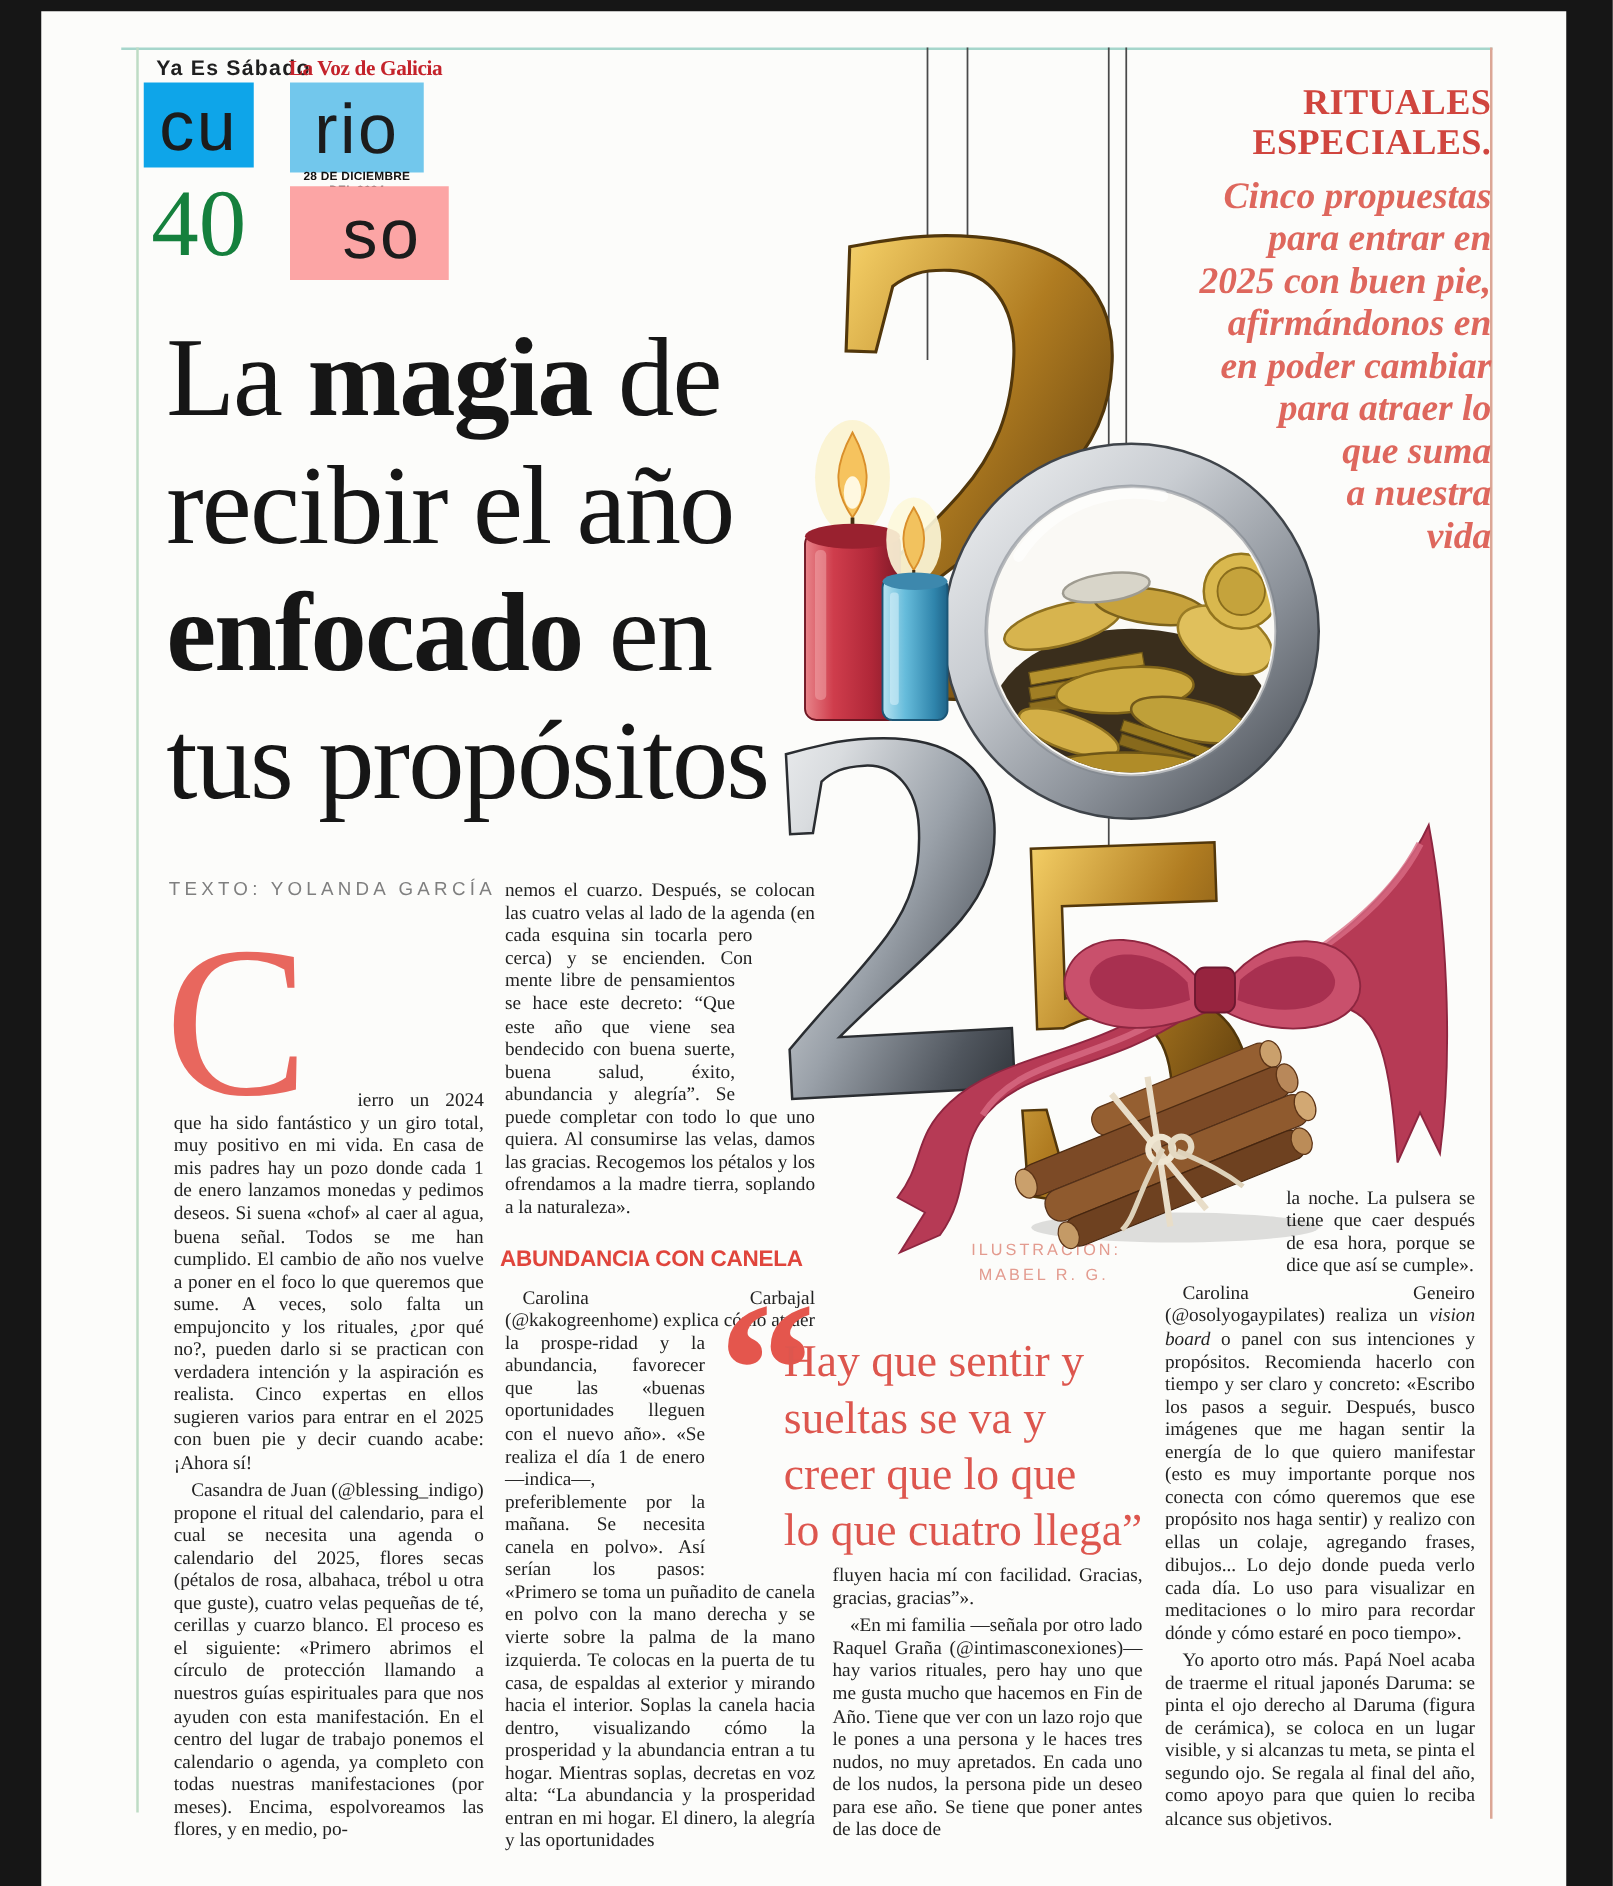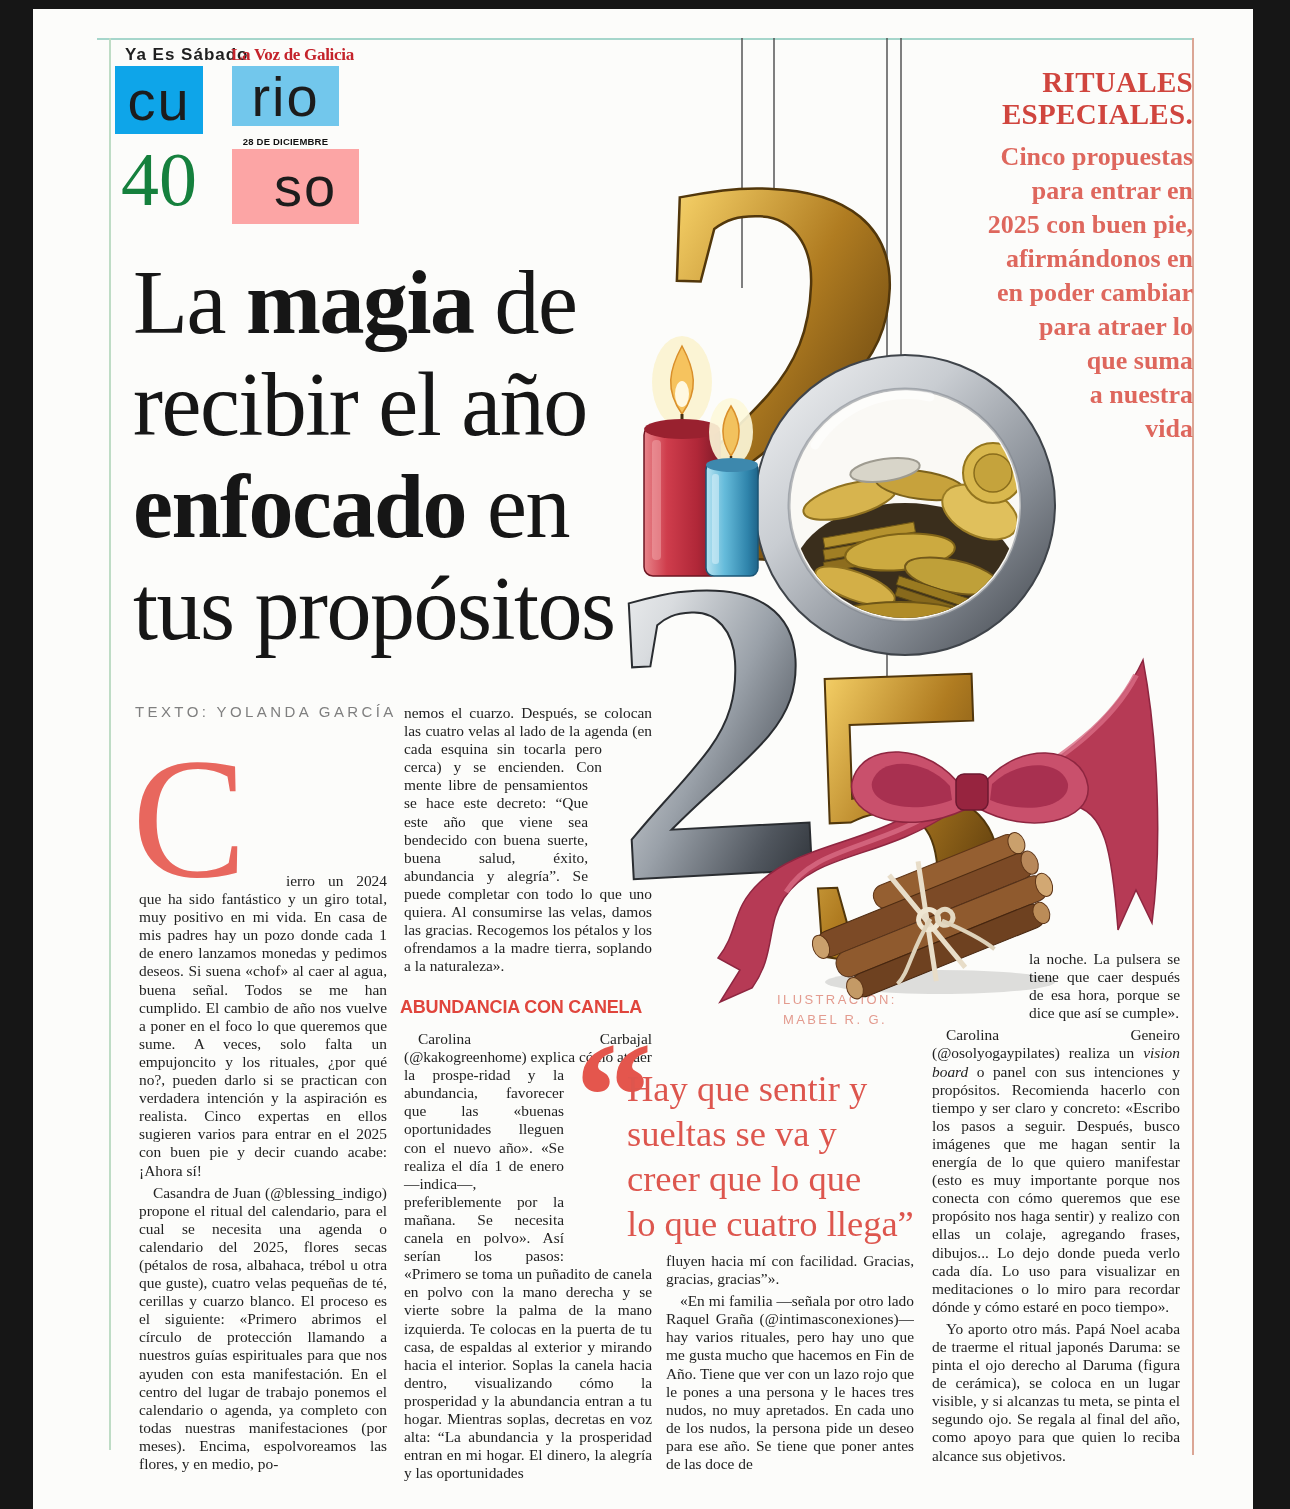--- a/index.html
+++ b/index.html
@@ -8,29 +8,29 @@
   .abs{position:absolute;}
   
   .rule-top{left:64px;top:29px;width:1097px;height:2px;background:#a6d6cb;}
   .rule-left{left:76px;top:29px;width:2px;height:1412px;background:#bedcc5;}
   .rule-right{left:1159px;top:29px;width:2px;height:1417px;background:#dba695;}
   
   .supplement{left:92px;top:36px;font-family:"Liberation Sans",sans-serif;font-size:17px;font-weight:bold;letter-spacing:1px;color:#1f1f1f;}
   .paperlogo{left:198px;top:36px;font-family:"Liberation Serif",serif;font-size:17px;font-weight:bold;color:#c4232b;letter-spacing:-0.3px;}
   .tile{display:flex;align-items:center;justify-content:center;font-family:"Liberation Sans",sans-serif;color:#1c1c1c;font-size:56px;letter-spacing:2px;}
   .tile-green{left:82px;top:57px;width:88px;height:68px;background:#0ea5e9;}
-  .tile-blue{left:199px;top:57px;width:107px;height:60px;background:#72c7ec;}
+  .tile-blue{left:199px;top:57px;width:107px;height:72px;background:#72c7ec;}
   .tile-date{left:199px;top:127px;width:107px;height:12px;font-family:"Liberation Sans",sans-serif;font-size:9.5px;font-weight:bold;color:#111;text-align:center;letter-spacing:0.2px;}
   .tile-40{left:82px;top:137px;width:88px;height:66px;font-family:"Liberation Serif",serif;font-size:76px;line-height:66px;color:#15803d;text-align:center;}
   .tile-salmon{left:199px;top:140px;width:107px;height:75px;background:#fca5a5;padding-left:20px;}
   
   .kicker{left:830px;top:57px;width:330px;text-align:right;}
   .kicker-title div{font-size:29px;font-weight:bold;color:#d0453e;line-height:32px;letter-spacing:0.3px;}
   .kicker-dek{margin-top:10px;}
-  .kicker-dek div{font-size:26px;font-weight:bold;color:#de675d;line-height:34px;}
+  .kicker-dek div{font-size:30px;font-style:italic;font-weight:bold;color:#de675d;line-height:34px;}
   
   .headline{left:100px;top:243px;width:560px;color:#161616;font-size:90px;line-height:102px;letter-spacing:-1.5px;}
   .headline .b{font-weight:bold;}
   .byline{left:102px;top:694px;font-family:"Liberation Sans",sans-serif;font-size:15px;letter-spacing:3.4px;color:#7f7f7f;}
   .dropcap{left:99px;top:746px;font-size:172px;line-height:126px;color:#e8675e;}
   
   .col{width:256px;font-size:15.4px;line-height:18.1px;color:#222;text-align:justify;}
   .col p{margin:4px;}
   .indent{text-indent:14px;}
   .c1{left:102px;top:859px;}

